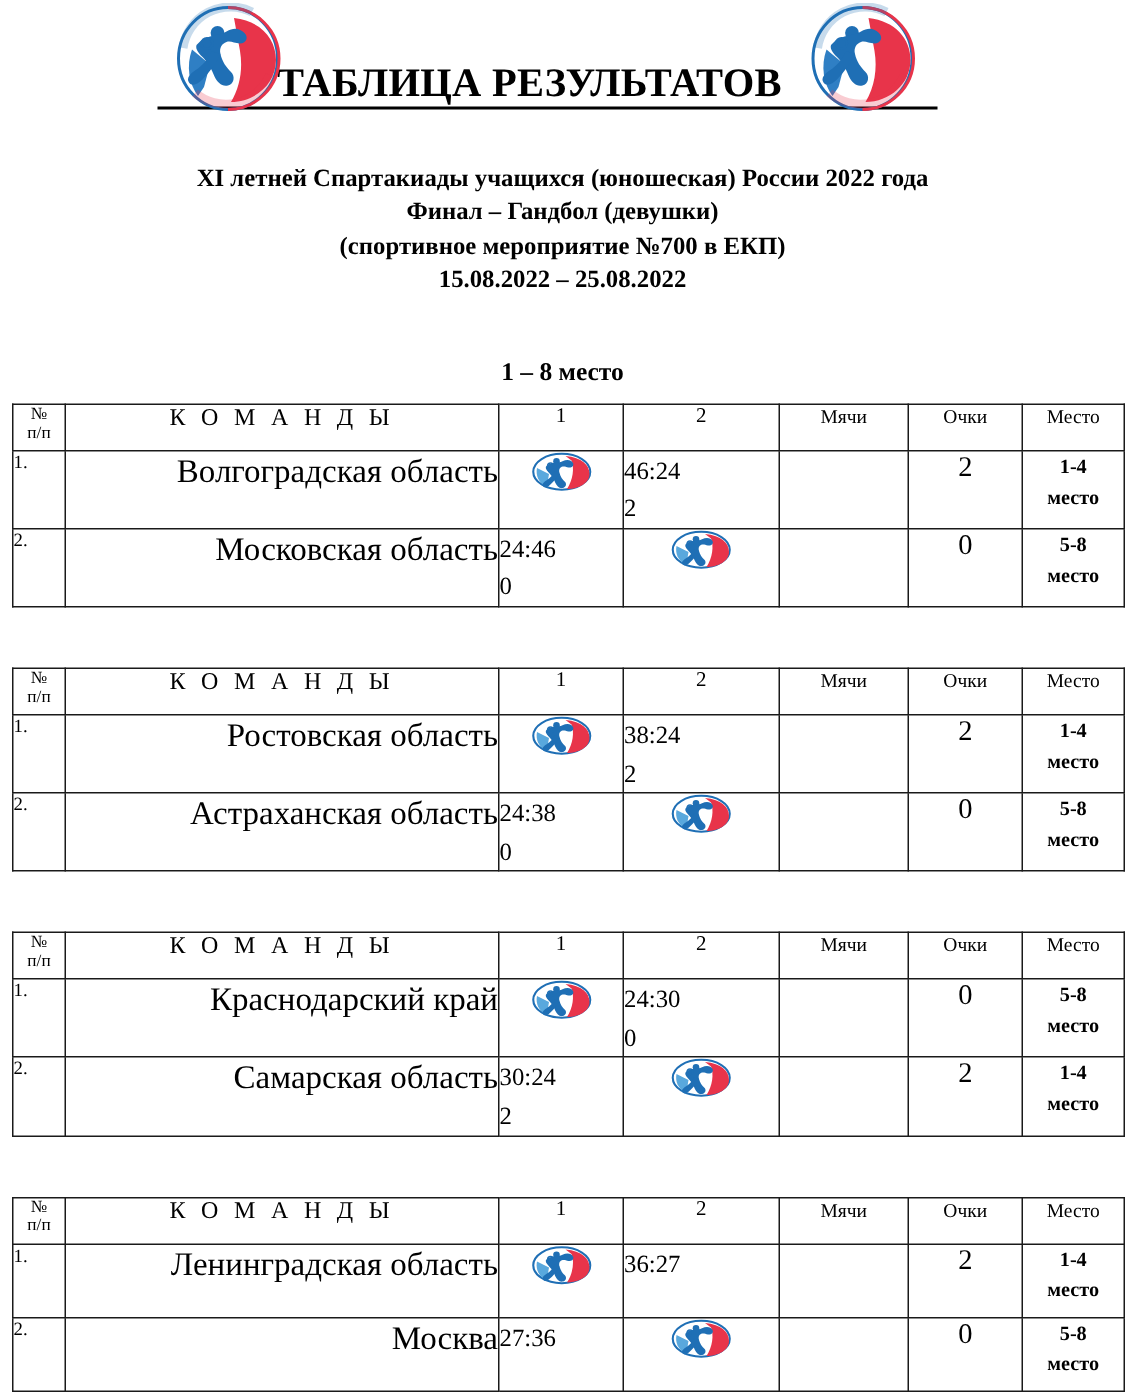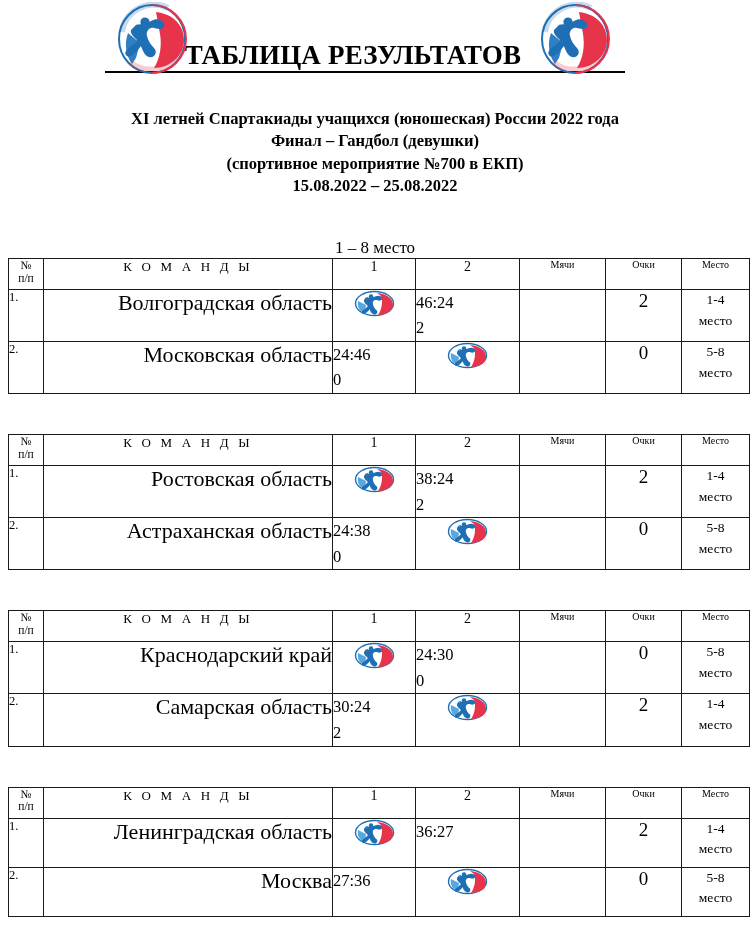--- a/index.html
+++ b/index.html
@@ -69,23 +69,24 @@
     text-align: center;
     font-weight: bold;
     font-size: 16.5px;
     line-height: 1.36;
   }
   .subtitle-block .ln { white-space: nowrap; }
 
   
   .section-caption {
     text-align: center;
-    font-weight: normal;
+    font-weight: bold;
     font-size: 17px;
     margin-top: 40px;
+    margin-bottom: 11px;
   }
 
   
   .res-table {
     border-collapse: collapse;
     width: 734px;
     margin: 0 0 0 8px;
     table-layout: fixed;
     background: #fff;
   }
@@ -108,33 +109,33 @@
 
   
   .hdr-row td { height: 30px; text-align: center; }
   .hdr-np {
     font-size: 11.5px;
     font-weight: bold;
     line-height: 1.12;
     padding-top: 2px;
   }
   .hdr-teams {
-    font-size: 13px;
+    font-size: 16px;
     font-weight: bold;
     letter-spacing: 3.2px;
     padding-top: 7px;
     text-align: center;
   }
   .hdr-opp {
     font-size: 14px;
     font-weight: bold;
     padding-top: 1px;
   }
   .hdr-plain {
-    font-size: 10px;
+    font-size: 13px;
     font-weight: bold;
     padding-top: 12px;
   }
 
   
   .body-row td { height: 48px; }
   .cell-num {
     font-size: 12.5px;
     text-align: left;
     padding: 1px 0 0 4px;
@@ -162,21 +163,21 @@
     text-align: center;
     font-size: 19px;
     padding-top: 6px;
   }
   .cell-place {
     text-align: center;
     font-size: 13.5px;
     padding-top: 7px;
     line-height: 1.55;
   }
-  .cell-place .pl-line { display: block; }
+  .cell-place .pl-line { display: block; font-weight: bold; }
 
   
   .mini-logo {
     display: inline-block;
     width: 41px;
     height: 27px;
   }
   .mini-logo svg { display: block; width: 100%; height: 100%; }
 </style>
 </head>

